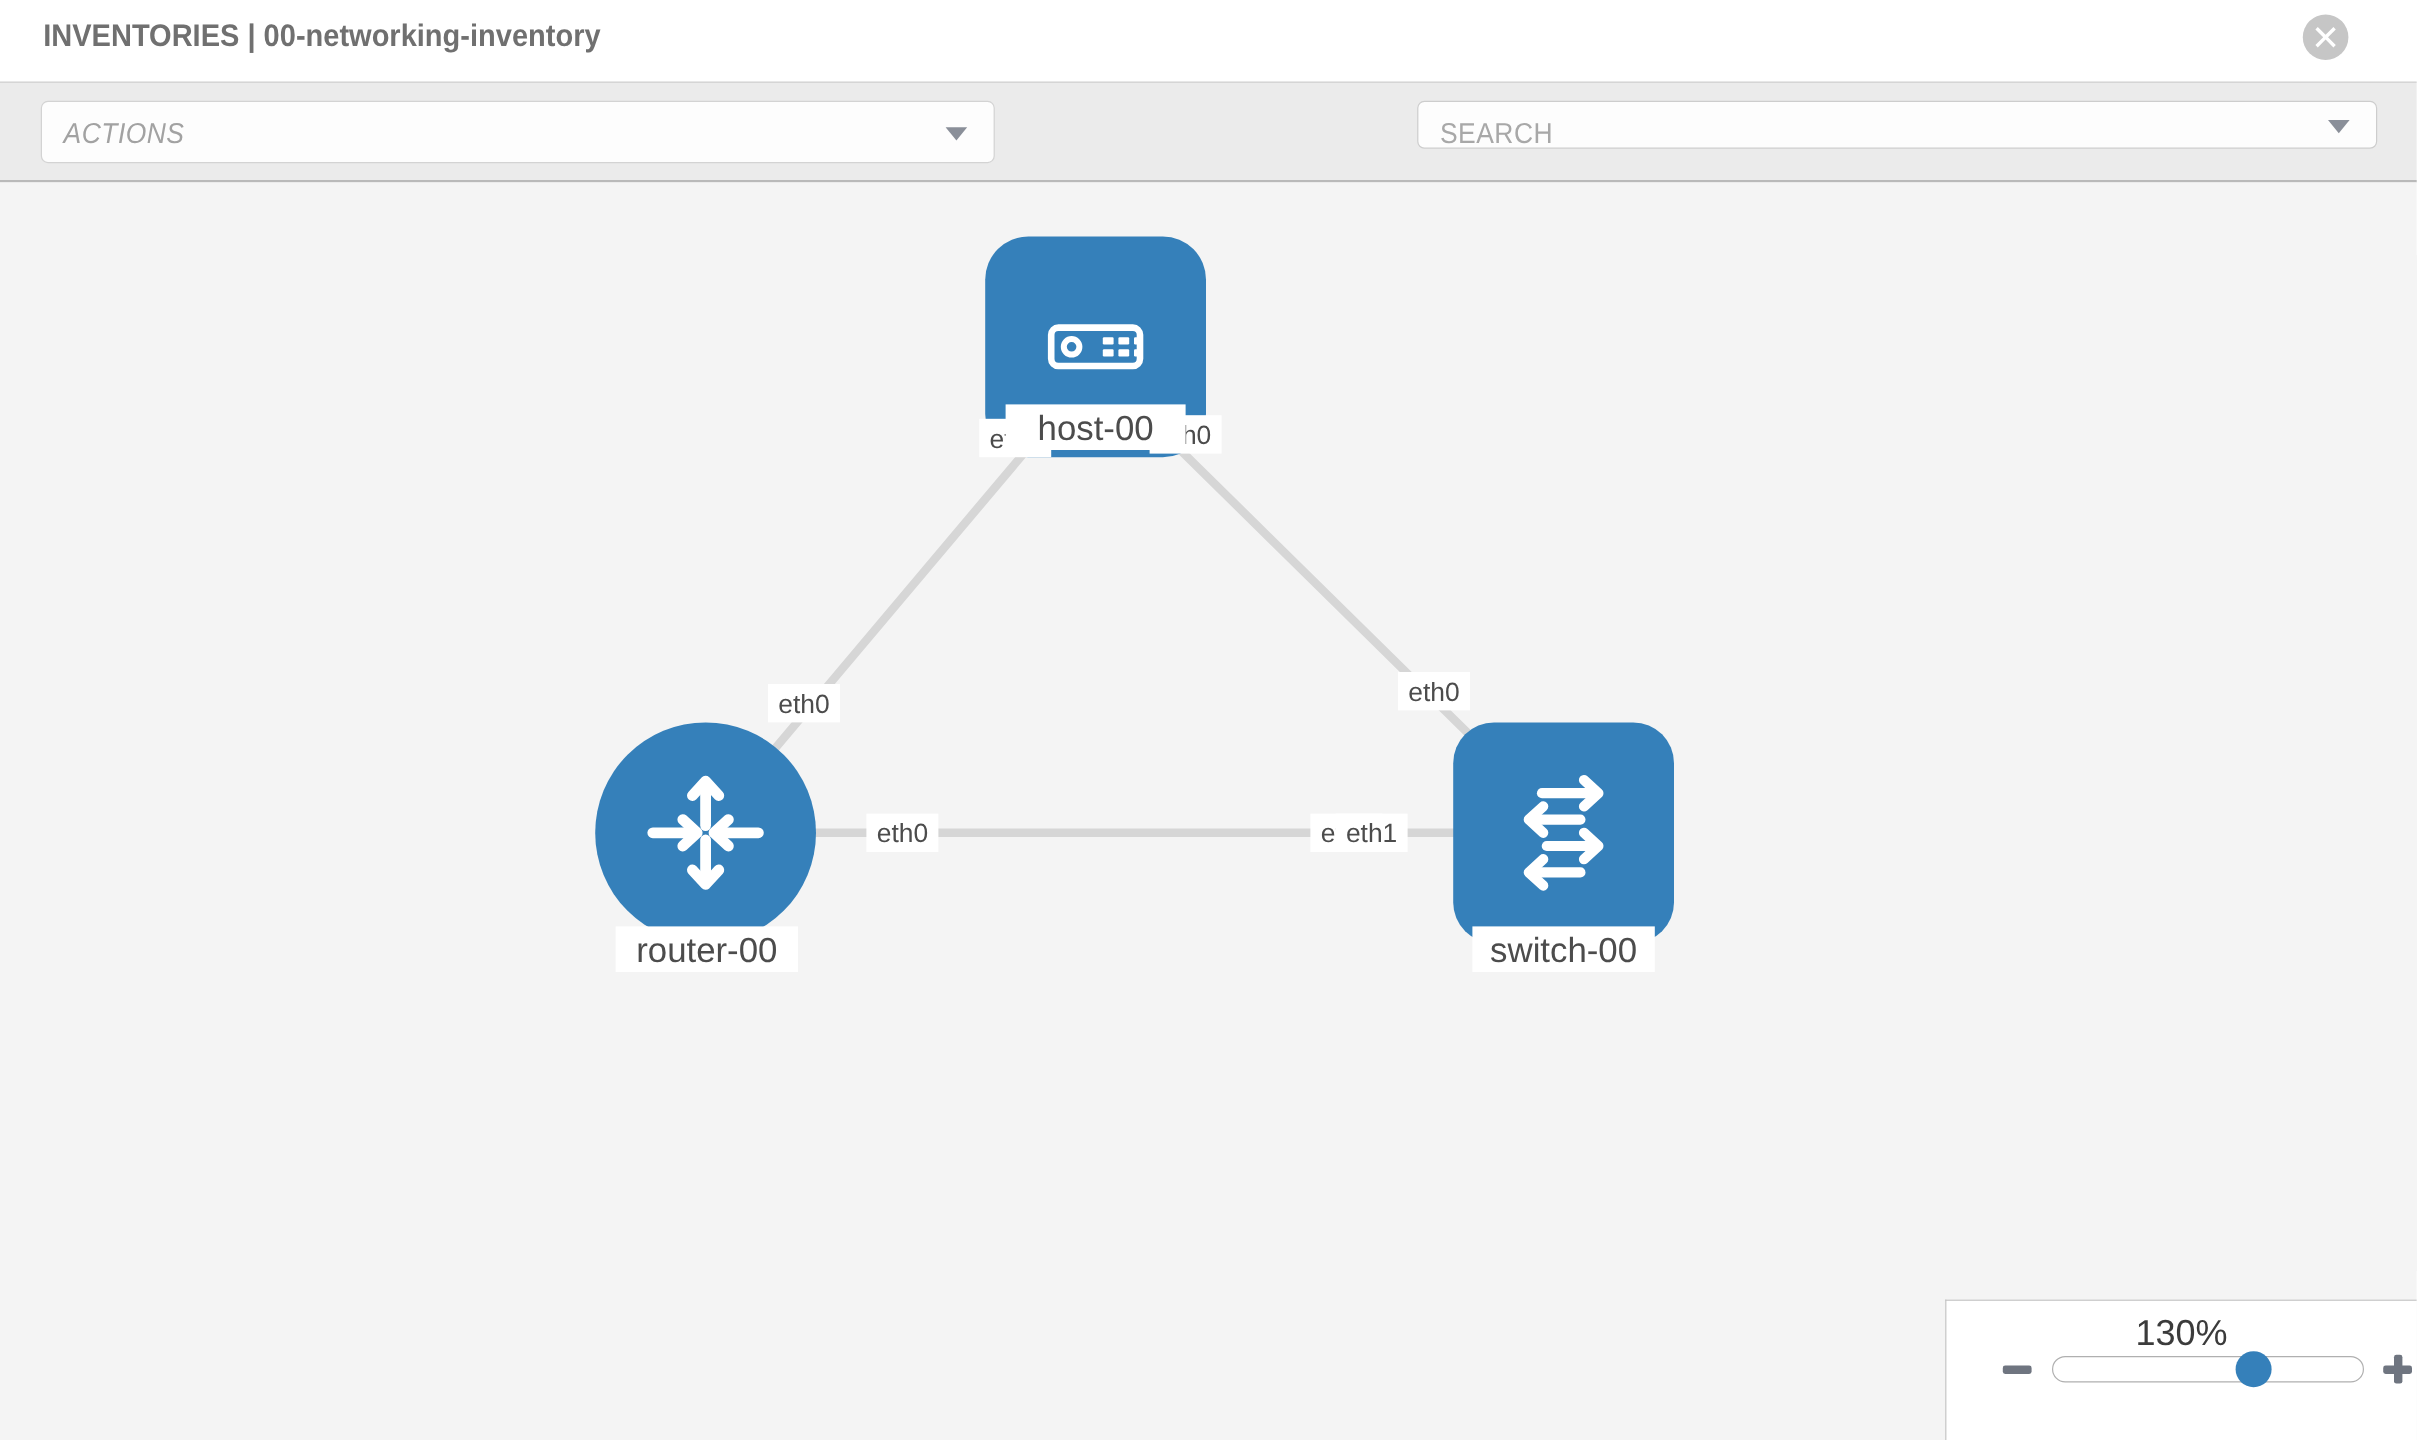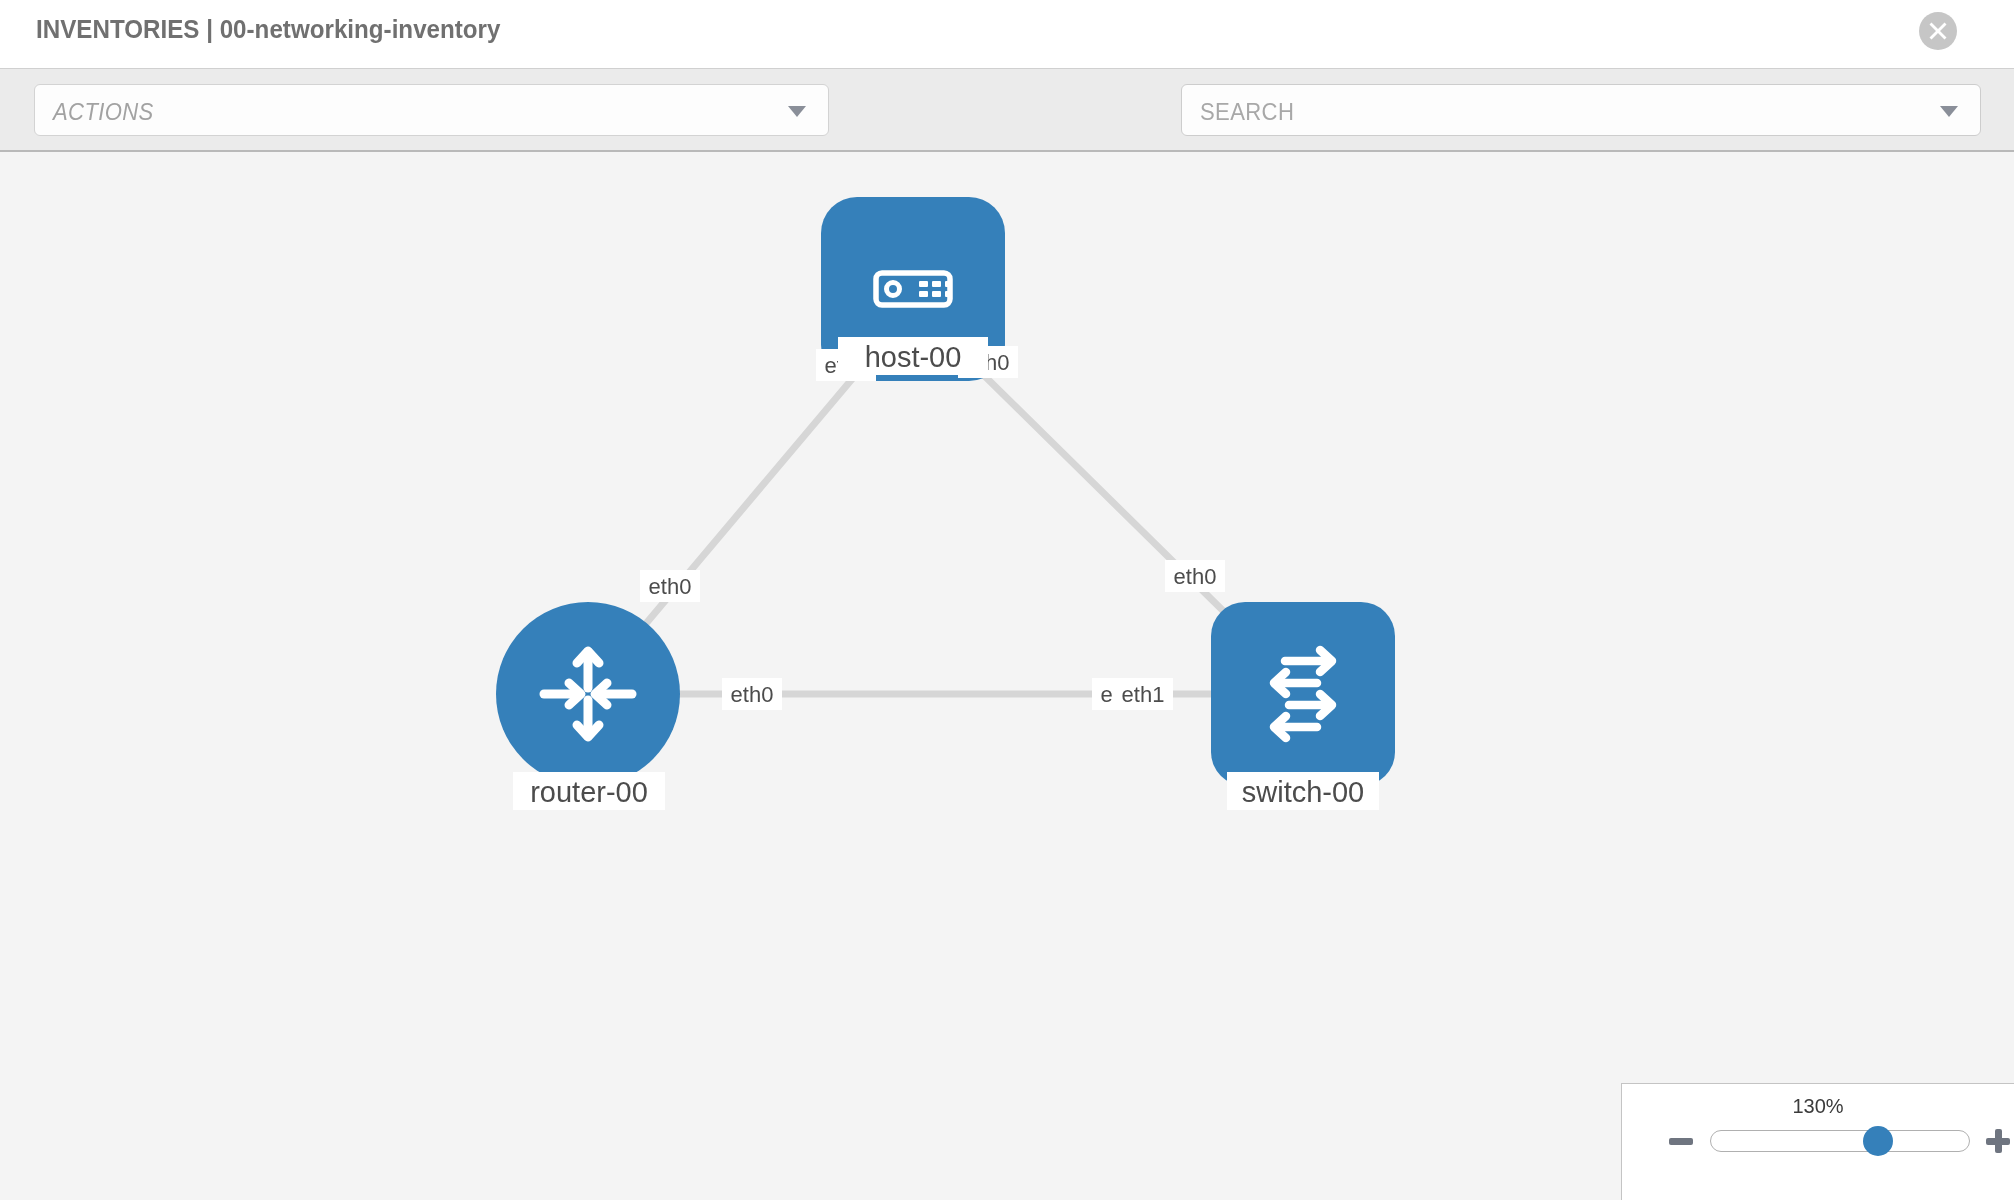--- a/index.html
+++ b/index.html
@@ -106,21 +106,21 @@
     height: 42px;
     cursor: pointer;
   }
   .tool-icon.wrench { left: 1046px; }
   .tool-icon.key    { left: 1113px; }
   .search-box {
     position: absolute;
     left: 1181px;
     top: 15px;
     width: 800px;
-    height: 52px;
+    height: 40px;
     background: #fdfdfd;
     border: 1px solid #cdcdcd;
     border-radius: 6px;
     box-sizing: border-box;
     cursor: text;
   }
   .search-label {
     position: absolute;
     left: 18px;
     top: 13px;
@@ -171,21 +171,21 @@
     border: 1px solid #c4c4c4;
     border-right: none;
     border-bottom: none;
     box-sizing: border-box;
   }
   .zoom-value {
     position: absolute;
     left: 0; right: 0;
     top: 11px;
     text-align: center;
-    font-size: 20px;
+    font-size: 30px;
     color: #3b3b3b;
     font-family: "Liberation Sans", sans-serif;
   }
   .zoom-minus {
     position: absolute;
     left: 47px;
     top: 54px;
     width: 24px;
     height: 7px;
     border-radius: 2px;

